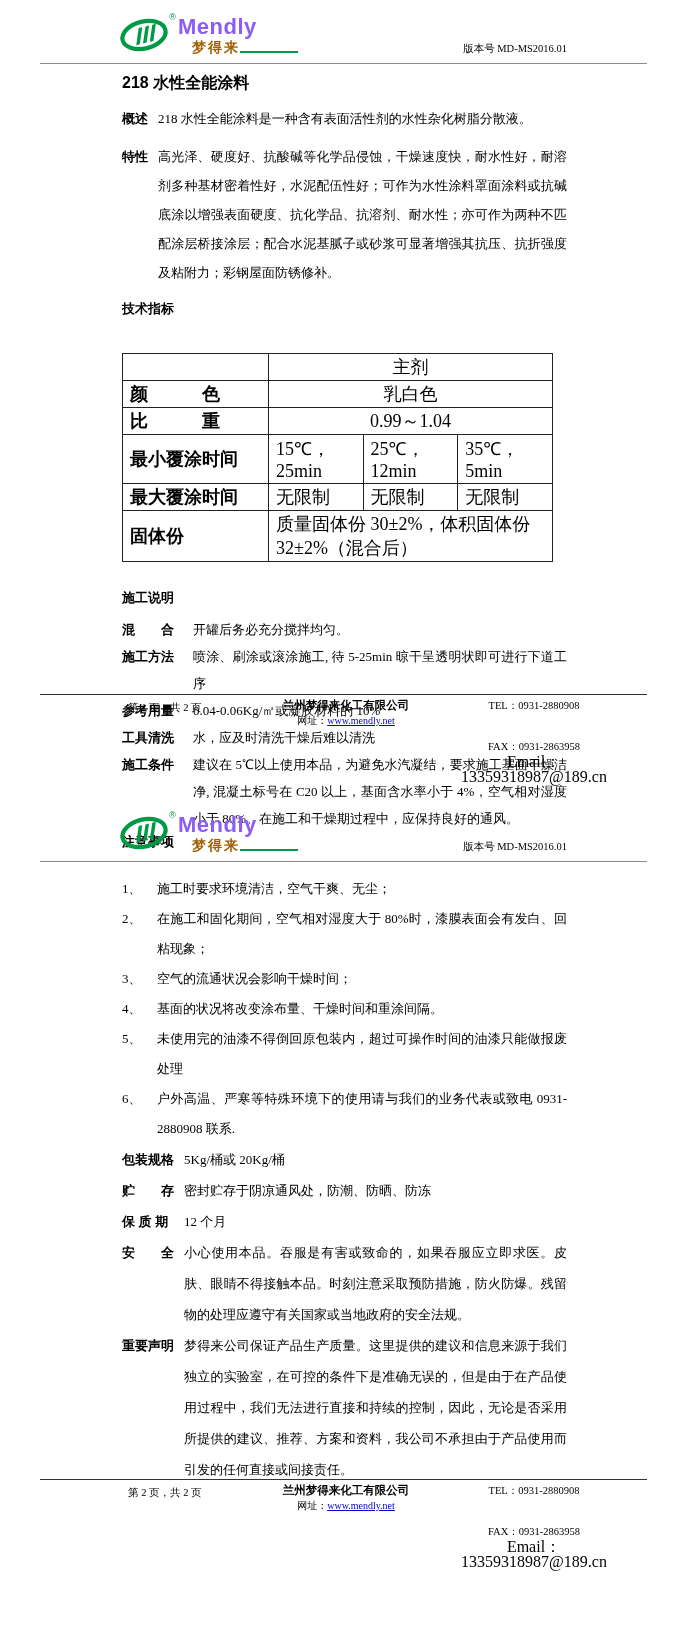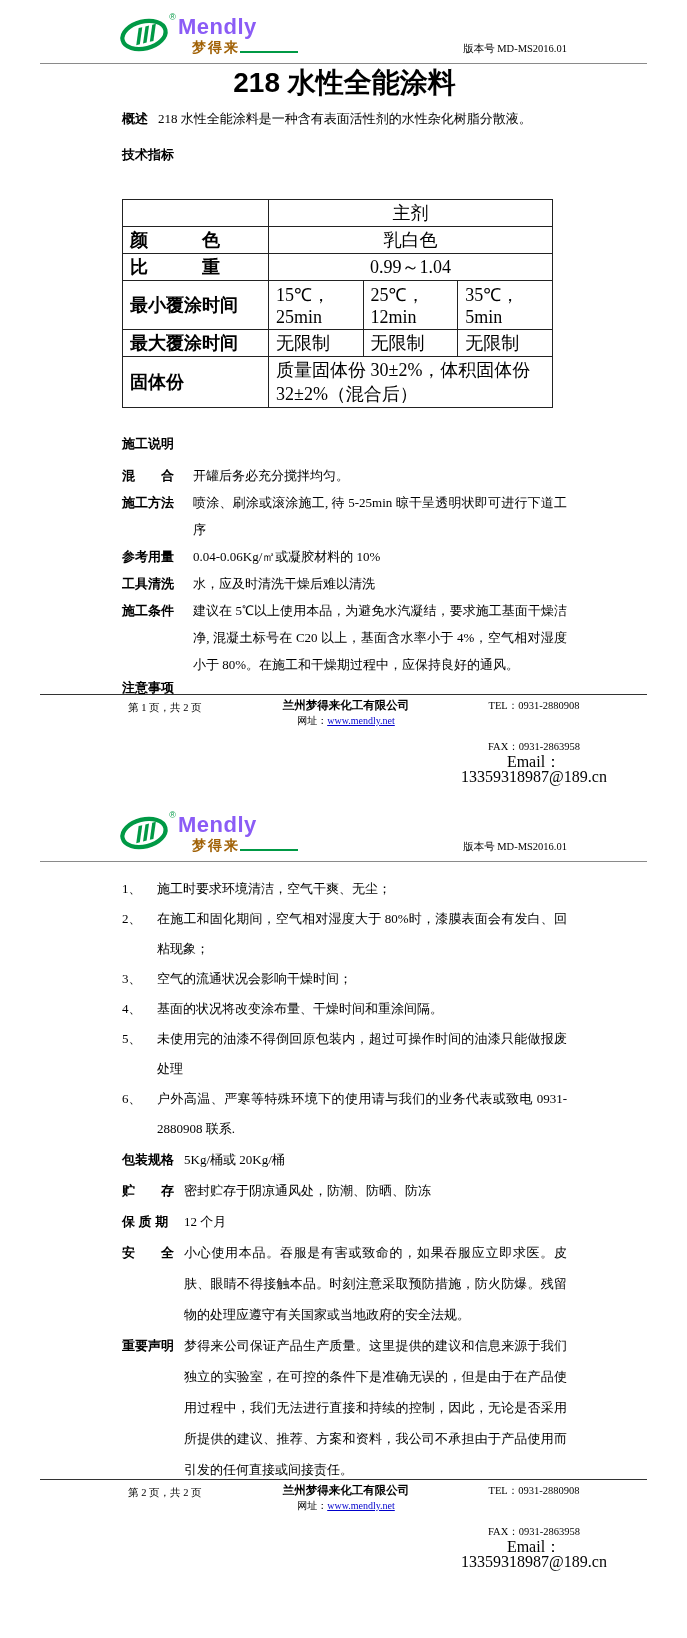--- a/index.html
+++ b/index.html
@@ -41,23 +41,22 @@
   }
   .logo-underline { width: 58px; border-bottom: 2px solid #009945; margin-bottom: 2px; }
   .version { font-size: 10.5px; line-height: 14px; padding-bottom: 2px; }
 
   .hrule { border-top: 1px solid #8a8a8a; margin: 5px 40px 0 40px; }
 
   
   .content { padding: 0 120px 0 122px; }
   .doc-title {
     font-family: "Liberation Sans", sans-serif;
-    font-weight: bold; font-size: 28px; line-height: 24px;
+    font-weight: bold; font-size: 16px; line-height: 24px;
     margin: 7px 0 0 0;
-    text-align: center;
   }
   .kv { display: flex; margin-top: 9px; }
   .kv-label {
     font-family: "Liberation Sans", sans-serif;
     font-weight: bold; font-size: 13px; line-height: 29px;
     white-space: pre; flex: none;
   }
   .kv-text { flex: 1; font-size: 13px; line-height: 29px; text-align: justify; }
   .kv-wide .kv-label { width: 36px; }
   .kv-cons { margin-top: 0; }
@@ -143,20 +142,24 @@
   <div class="hrule"></div>
 
   <div class="content">
     <h1 class="doc-title">218 水性全能涂料</h1>
 
     <div class="kv kv-wide">
       <span class="kv-label">概述</span>
       <span class="kv-text">218 水性全能涂料是一种含有表面活性剂的水性杂化树脂分散液。</span>
     </div>
 
+    <div class="kv kv-wide">
+      <span class="kv-label">特性</span>
+      <span class="kv-text">高光泽、硬度好、抗酸碱等化学品侵蚀，干燥速度快，耐水性好，耐溶剂多种基材密着性好，水泥配伍性好；可作为水性涂料罩面涂料或抗碱底涂以增强表面硬度、抗化学品、抗溶剂、耐水性；亦可作为两种不匹配涂层桥接涂层；配合水泥基腻子或砂浆可显著增强其抗压、抗折强度及粘附力；彩钢屋面防锈修补。</span>
+    </div>
 
     <h2 class="sec-heading h-tech">技术指标</h2>
 
     <table class="spec">
       <colgroup>
           <col class="c1">
           <col class="c2">
           <col class="c3">
           <col class="c4">
         </colgroup>

